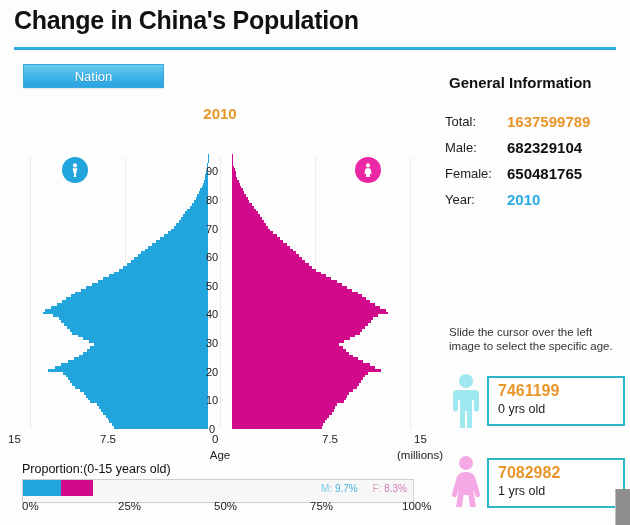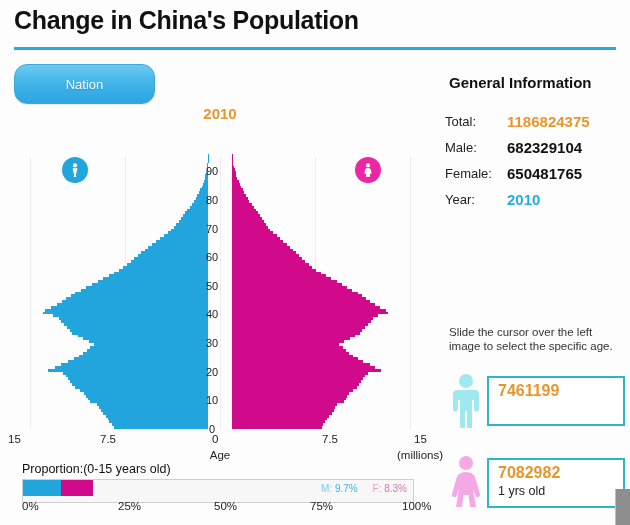--- a/index.html
+++ b/index.html
@@ -19,28 +19,29 @@
     color:#111;white-space:nowrap;
   }
   .title-rule{
     position:absolute;left:14px;top:47px;width:602px;height:3px;
     background:#29abe2;
   }
 
   
   .tabbar{position:absolute;left:14px;top:64px;width:420px;height:30px;}
   .tab{
-    position:absolute;top:0;height:40px;
-    border:1px solid #b9d9e4;border-radius:13px;
+    position:absolute;top:0;height:24px;
+    border:1px solid #b9d9e4;border-radius:0;
     font-size:13px;color:#333;
     display:flex;align-items:center;justify-content:center;
     box-sizing:border-box;
     background:linear-gradient(to bottom,#ffffff 0%,#e8f7fa 55%,#d8f1f7 100%);
     box-shadow:0 1px 1px rgba(0,0,0,.08);
     cursor:pointer;
+    margin-left:9px;
   }
   .tab.active{
     background:linear-gradient(to bottom,#6ec9ef 0%,#3fb4e8 50%,#2ba4e0 100%);
     border-color:#3ba7dd;
     color:#ffffff;
     text-shadow:0 1px 1px rgba(0,0,0,.18);
   }
   .tab.t1{left:0;width:141px;}
   .tab.t2{left:146px;width:138px;}
   .tab.t3{left:289px;width:138px;}
@@ -149,21 +150,21 @@
   <div class="title-rule"></div>
 
   <div class="tabbar">
     <div class="tab t1 active">Nation</div>
   </div>
 
   <div class="panel-head" id="gi-head">General Information</div>
   <div class="gi-table">
     <div class="gi-row">
       <span class="gi-label">Total:</span>
-      <span class="gi-val orange">1186824375</span>
+      <span class="gi-val orange">1637599789</span>
     </div>
     <div class="gi-row">
       <span class="gi-label">Male:</span>
       <span class="gi-val black">682329104</span>
     </div>
     <div class="gi-row">
       <span class="gi-label">Female:</span>
       <span class="gi-val black">650481765</span>
     </div>
     <div class="gi-row">
@@ -174,20 +175,21 @@
 
   <div class="di-note">Slide the cursor over the left image to select the specific age.</div>
 
   <div class="di-card c1">
     <svg class="di-figure" viewBox="0 0 34 58">
       <circle cx="17" cy="9" r="7" fill="#9fe8ef"></circle>
       <path d="M8 18 h18 a4 4 0 0 1 4 4 v15 a2.5 2.5 0 0 1 -5 0 v-9 h-2 v28 h-5 v-17 h-2 v17 h-5 v-28 h-2 v9 a2.5 2.5 0 0 1 -5 0 v-15 a4 4 0 0 1 4 -4 z" fill="#9fe8ef"></path>
     </svg>
     <div class="di-box">
       <div class="di-num">7461199</div>
+      <div class="di-age">0 yrs old</div>
     </div>
   </div>
 
   <div class="di-card c2">
     <svg class="di-figure" viewBox="0 0 34 58">
       <circle cx="17" cy="9" r="7" fill="#f4a8e4"></circle>
       <path d="M17 18 c-6 0 -9 3 -10 8 l-4 14 a2.5 2.5 0 0 0 4.5 2 l2.5 -7 l-3 18 h6 l1.5 -12 h5 l1.5 12 h6 l-3 -18 l2.5 7 a2.5 2.5 0 0 0 4.5 -2 l-4 -14 c-1 -5 -4 -8 -10 -8 z" fill="#f4a8e4"></path>
     </svg>
     <div class="di-box">
       <div class="di-num">7082982</div>

